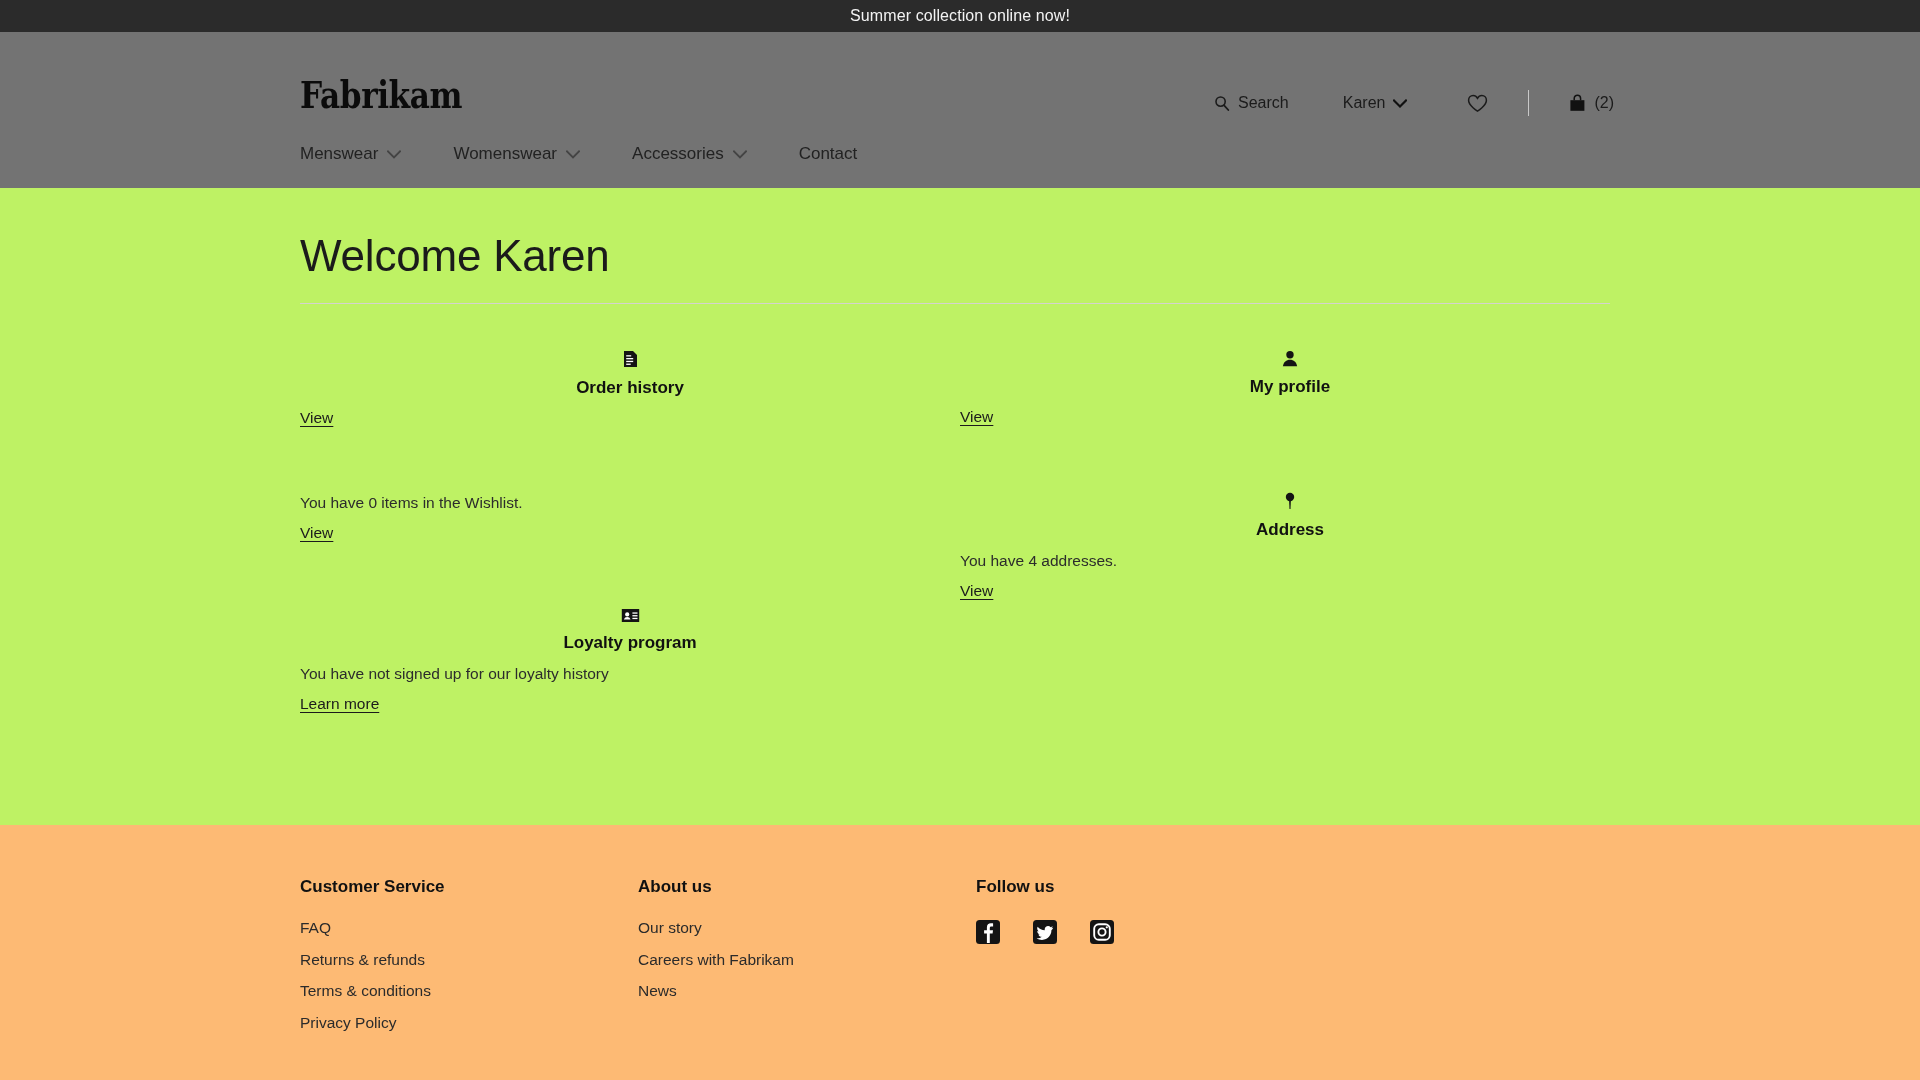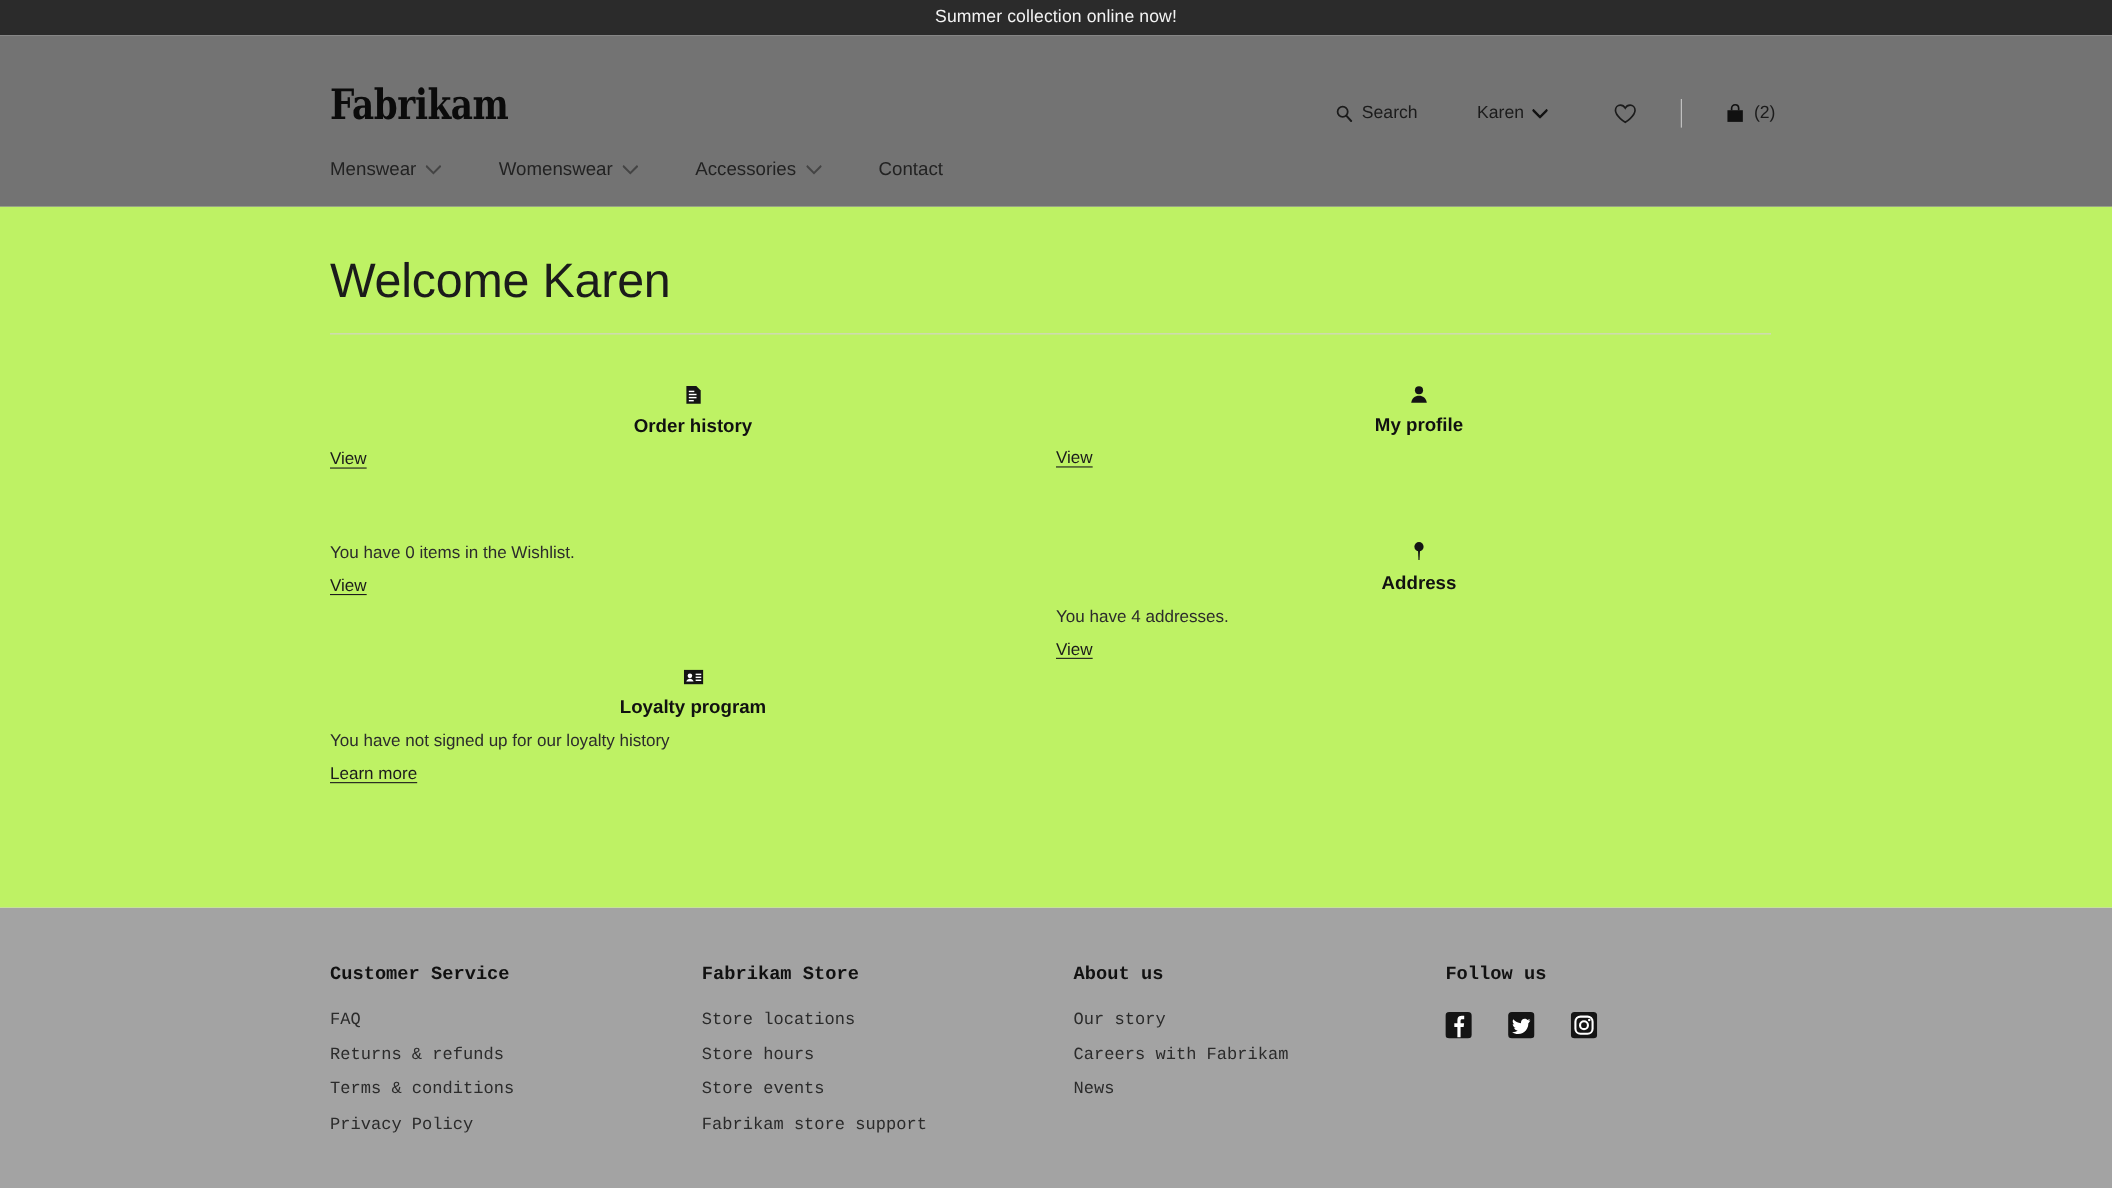--- a/index.html
+++ b/index.html
@@ -153,24 +153,23 @@
     font-size: 15.5px;
     color: #1b1b1b;
     text-decoration: underline;
     text-underline-offset: 3px;
     cursor: pointer;
     display: inline-block;
   }
 
   
   .footer {
-    background: #a3a3a3;
+    background: #fdba74;
     padding: 0 300px;
     height: 255px;
-    font-family: Liberation Mono, monospace;
   }
   .footer-cols {
     display: flex;
     padding-top: 53px;
   }
   .fcol { width: 338px; }
   .fcol.social { width: auto; }
   .fcol h4 {
     font-size: 17px;
     font-weight: 700;
@@ -376,27 +375,20 @@
     <div class="footer-cols">
 
       <div class="fcol">
         <h4>Customer Service</h4>
         <a class="flink">FAQ</a>
         <a class="flink">Returns &amp; refunds</a>
         <a class="flink">Terms &amp; conditions</a>
         <a class="flink">Privacy Policy</a>
       </div>
 
-      <div class="fcol">
-        <h4>Fabrikam Store</h4>
-        <a class="flink">Store locations</a>
-        <a class="flink">Store hours</a>
-        <a class="flink">Store events</a>
-        <a class="flink">Fabrikam store support</a>
-      </div>
 
       <div class="fcol">
         <h4>About us</h4>
         <a class="flink">Our story</a>
         <a class="flink">Careers with Fabrikam</a>
         <a class="flink">News</a>
       </div>
 
       <div class="fcol social">
         <h4>Follow us</h4>

